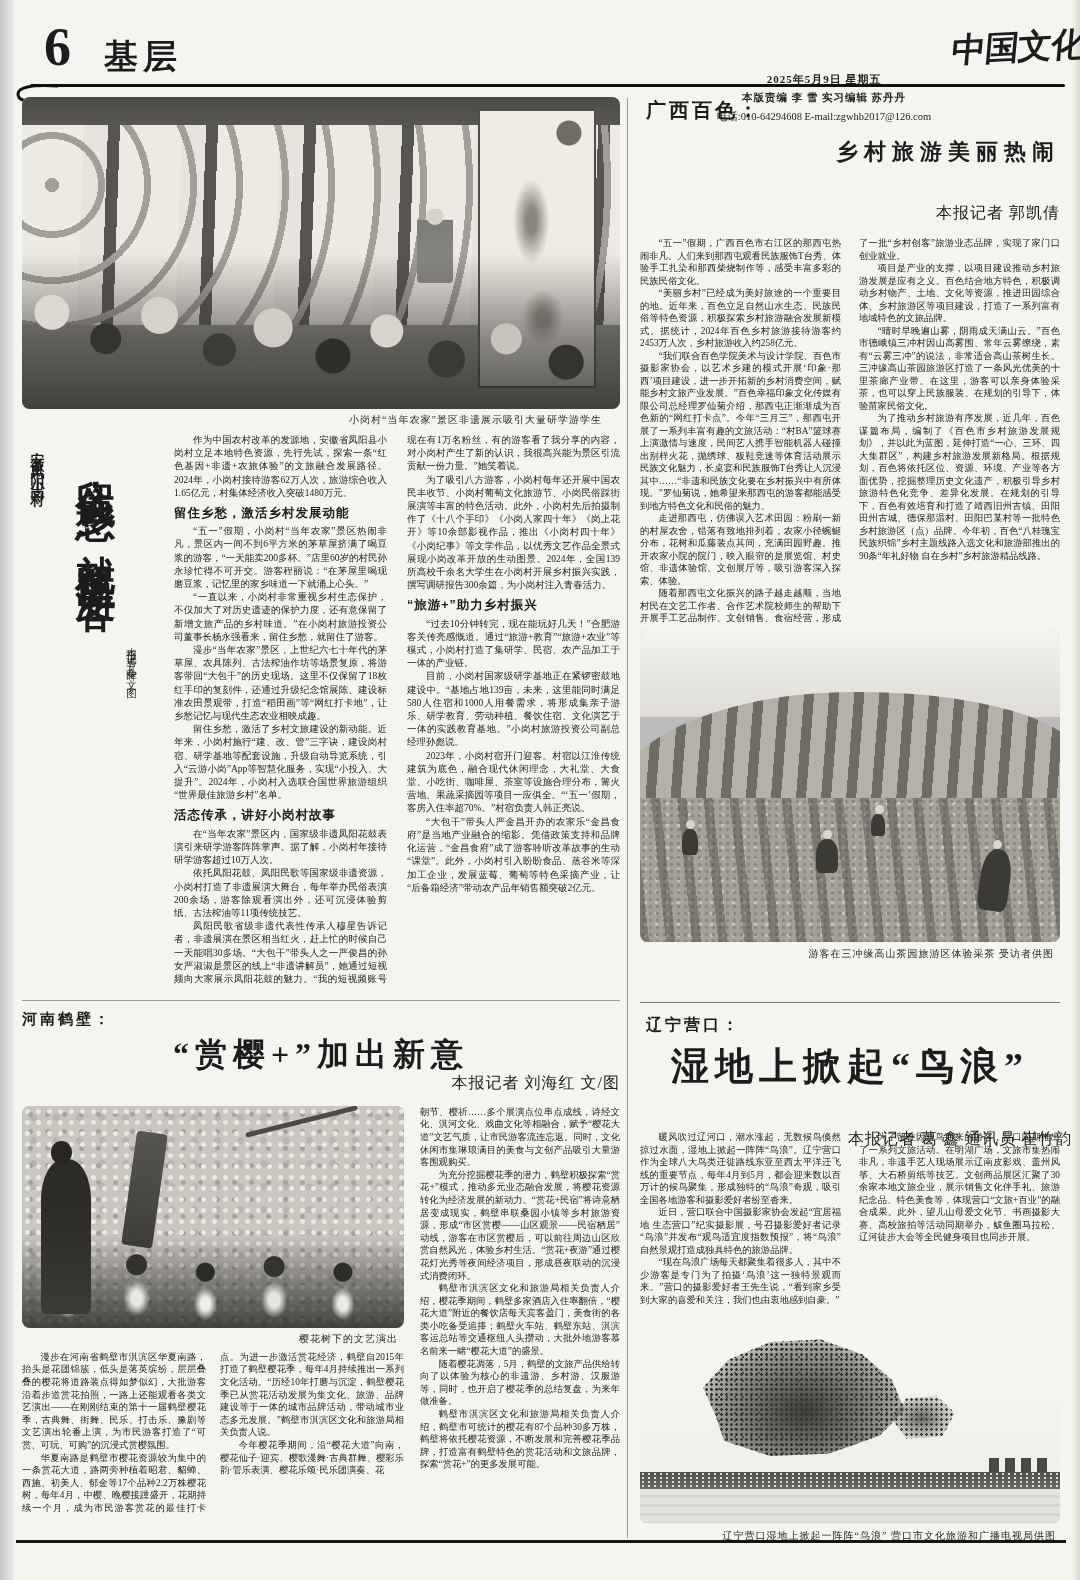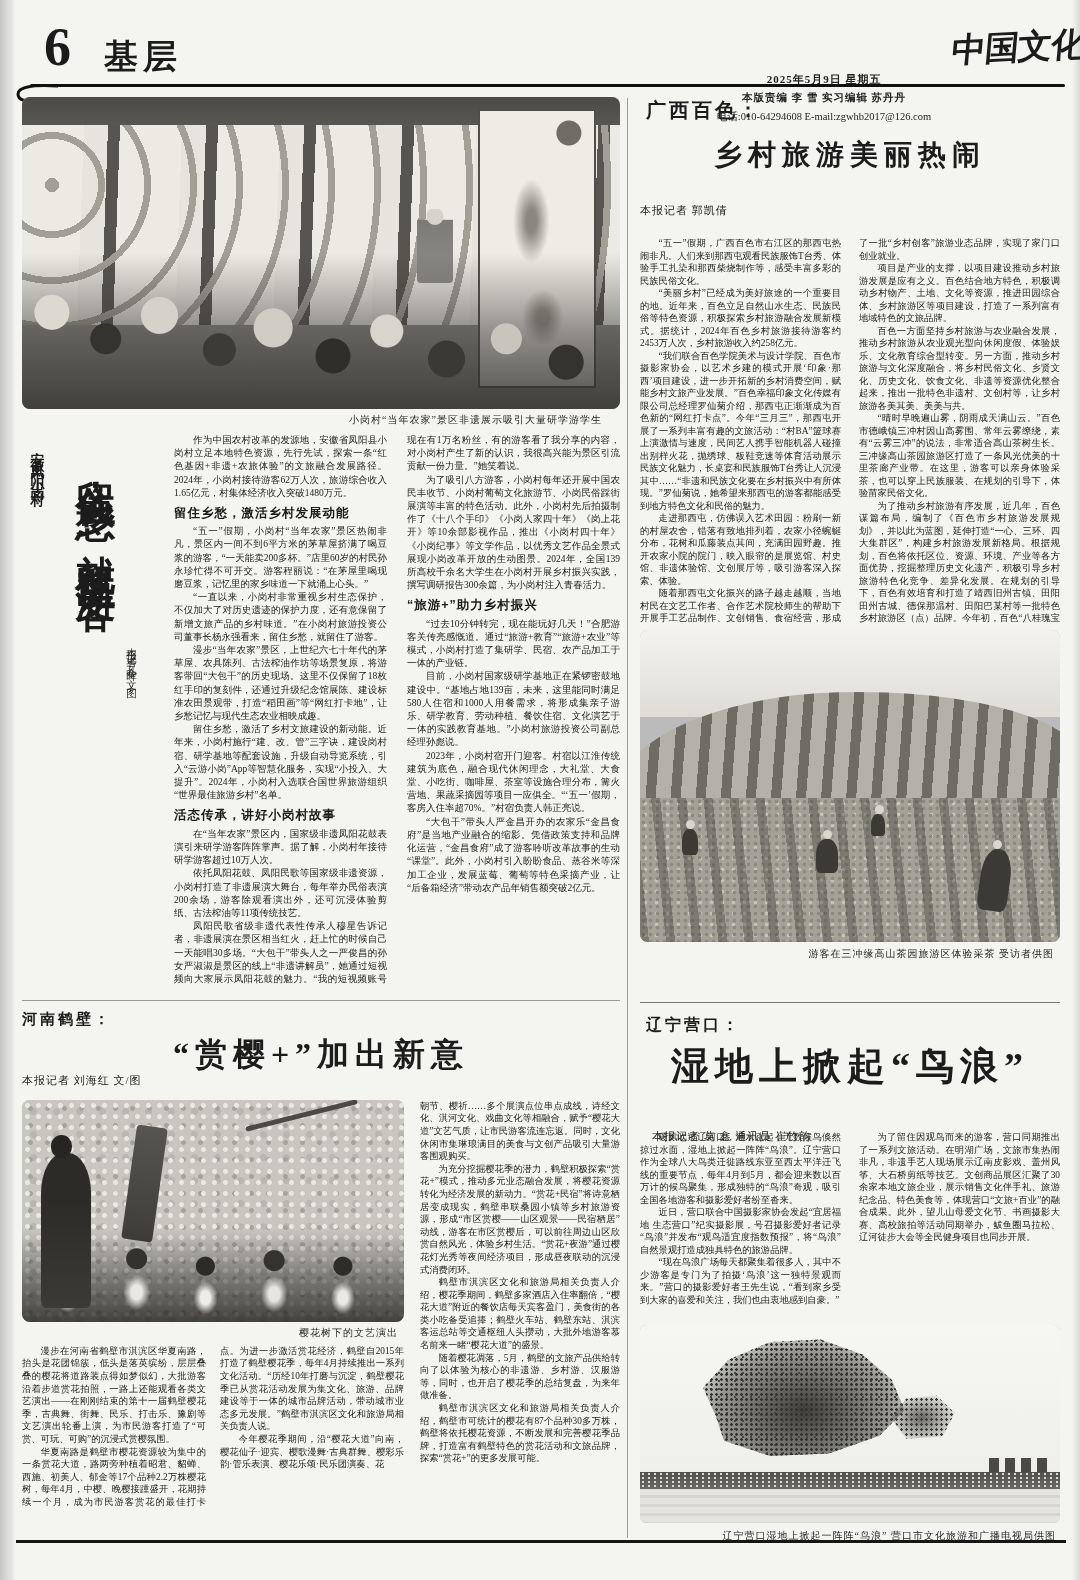--- a/index.html
+++ b/index.html
@@ -30,21 +30,21 @@
 
   
   .para{margin:0;text-indent:2em;}
   .para.cont{text-indent:0;}
   .subhead{margin:7px 0 5px;font-size:12.5px;font-weight:800;
         font-family:"Liberation Sans","DejaVu Sans",sans-serif;letter-spacing:1px;}
   .body-text{text-align:justify;overflow:hidden;column-fill:auto;color:#1b1b1b;}
   .caption{font-size:10px;letter-spacing:1px;color:#1f1f1f;text-align:right;}
   .kicker{font-size:15px;letter-spacing:3px;font-weight:600;}
   .center-head{text-align:center;font-weight:900;letter-spacing:6px;line-height:1.15;}
-  .byline{text-align:left;font-size:11px;letter-spacing:1px;color:#222;}
+  .byline{text-align:right;font-size:16px;letter-spacing:1px;color:#222;}
 
   
   .left-col{position:absolute;left:22px;top:97px;width:598px;height:1443px;}
   .photo{position:relative;overflow:hidden;border-radius:8px;background:#bbb;}
   .photo1{position:absolute;left:0;top:0;width:598px;height:312px;}
   .cap1{position:absolute;left:0;top:316px;width:580px;}
   .article1{position:absolute;left:0;top:337px;width:598px;height:558px;display:flex;}
   .vt-block{width:152px;display:flex;flex-direction:row;justify-content:flex-start;}
   .vt-kicker{writing-mode:vertical-rl;font-size:14px;letter-spacing:7px;font-weight:600;
         padding-top:6px;width:24px;}
@@ -59,21 +59,21 @@
   .a2-content{display:flex;gap:16px;margin-top:12px;height:420px;}
   .a2-left{width:382px;}
   .photo4{width:382px;height:222px;}
   .cap4{margin:4px 6px 5px 0;}
   .a2-cols{column-count:2;column-gap:14px;height:168px;font-size:9.3px;line-height:12.6px;}
   .a2-right{width:200px;height:418px;overflow:hidden;font-size:9.3px;line-height:12.6px;text-align:justify;}
 
   
   .right-col{position:absolute;left:640px;top:97px;width:420px;height:1443px;}
   .a3-kicker{position:absolute;left:6px;top:0;font-size:20px;text-align:right;}
-  .a3-headline{position:absolute;left:0;top:42px;width:420px;font-size:28px;}
+  .a3-headline{position:absolute;left:0;top:42px;width:420px;font-size:22px;text-align:right;}
   .a3-byline{position:absolute;left:0;top:106px;width:420px;}
   .a3-body{position:absolute;left:0;top:132px;width:420px;height:398px;
         column-count:2;column-gap:18px;font-size:9.3px;line-height:12.5px;margin-top:8px;}
   .photo2{position:absolute;left:0;top:533px;width:420px;height:312px;}
   .cap2{position:absolute;left:0;top:850px;width:414px;}
   .h-div-right{position:absolute;left:0;top:905px;width:420px;height:1px;background:#777;}
   .a4-kicker{position:absolute;left:6px;top:918px;font-size:16px;}
   .a4-headline{position:absolute;left:0;top:948px;width:420px;font-size:38px;}
   .a4-byline{position:absolute;left:12px;top:1010px;width:420px;margin-top:22px;}
   .a4-body{position:absolute;left:0;top:1034px;width:420px;height:186px;
@@ -272,21 +272,20 @@
     <div class="kicker a3-kicker">广西百色：</div>
     <div class="center-head a3-headline">乡村旅游美丽热闹</div>
     <div class="byline a3-byline">本报记者  郭凯倩</div>
     <div class="a3-body body-text">
         <p class="para">“五一”假期，广西百色市右江区的那西屯热闹非凡。人们来到那西屯观看民族服饰T台秀、体验手工扎染和那西柴烧制作等，感受丰富多彩的民族民俗文化。</p>
         <p class="para">“美丽乡村”已经成为美好旅途的一个重要目的地。近年来，百色立足自然山水生态、民族民俗等特色资源，积极探索乡村旅游融合发展新模式。据统计，2024年百色乡村旅游接待游客约2453万人次，乡村旅游收入约258亿元。</p>
         <p class="para">“我们联合百色学院美术与设计学院、百色市摄影家协会，以艺术乡建的模式开展‘印象·那西’项目建设，进一步开拓新的乡村消费空间，赋能乡村文旅产业发展。”百色幸福印象文化传媒有限公司总经理罗仙菊介绍，那西屯正渐渐成为百色新的“网红打卡点”。今年“三月三”，那西屯开展了一系列丰富有趣的文旅活动：“村BA”篮球赛上演激情与速度，民间艺人携手智能机器人碰撞出别样火花，抛绣球、板鞋竞速等体育活动展示民族文化魅力，长桌宴和民族服饰T台秀让人沉浸其中……“非遗和民族文化要在乡村振兴中有所体现。”罗仙菊说，她希望来那西屯的游客都能感受到地方特色文化和民俗的魅力。</p>
         <p class="para">走进那西屯，仿佛误入艺术田园：粉刷一新的村屋农舍，错落有致地排列着，农家小径蜿蜒分布，花树和瓜藤装点其间，充满田园野趣。推开农家小院的院门，映入眼帘的是展览馆、村史馆、非遗体验馆、文创展厅等，吸引游客深入探索、体验。</p>
         <p class="para">随着那西屯文化振兴的路子越走越顺，当地村民在文艺工作者、合作艺术院校师生的帮助下开展手工艺品制作、文创销售、食宿经营，形成了一批“乡村创客”旅游业态品牌，实现了家门口创业就业。</p>
         <p class="para">项目是产业的支撑，以项目建设推动乡村旅游发展是应有之义。百色结合地方特色，积极调动乡村物产、土地、文化等资源，推进田园综合体、乡村旅游区等项目建设，打造了一系列富有地域特色的文旅品牌。</p>
-        <p class="para">百色一方面坚持乡村旅游与农业融合发展，推动乡村旅游从农业观光型向休闲度假、体验娱乐、文化教育综合型转变。另一方面，推动乡村旅游与文化深度融合，将乡村民俗文化、乡贤文化、历史文化、饮食文化、非遗等资源优化整合起来，推出一批特色非遗村、文创村等，让乡村旅游各美其美、美美与共。</p>
         <p class="para">“晴时早晚遍山雾，阴雨成天满山云。”百色市德峨镇三冲村因山高雾围、常年云雾缭绕，素有“云雾三冲”的说法，非常适合高山茶树生长。三冲缘高山茶园旅游区打造了一条风光优美的十里茶廊产业带。在这里，游客可以亲身体验采茶，也可以穿上民族服装、在规划的引导下，体验苗家民俗文化。</p>
         <p class="para">为了推动乡村旅游有序发展，近几年，百色谋篇布局，编制了《百色市乡村旅游发展规划》，并以此为蓝图，延伸打造“一心、三环、四大集群区”，构建乡村旅游发展新格局。根据规划，百色将依托区位、资源、环境、产业等各方面优势，挖掘整理历史文化遗产，积极引导乡村旅游特色化竞争、差异化发展。在规划的引导下，百色有效培育和打造了靖西旧州古镇、田阳田州古城、德保那温村、田阳巴某村等一批特色乡村旅游区（点）品牌。今年初，百色“八桂瑰宝 民族织锦”乡村主题线路入选文化和旅游部推出的90条“年礼好物 自在乡村”乡村旅游精品线路。</p>
       </div>
 
     <div class="photo photo2">
       <div class="ph2-sky"></div>
       <div class="ph2-hill"></div>
       <div class="ph2-fore"></div>
       <div class="ph2-person ph2-p1">
           <div class="head"></div>

